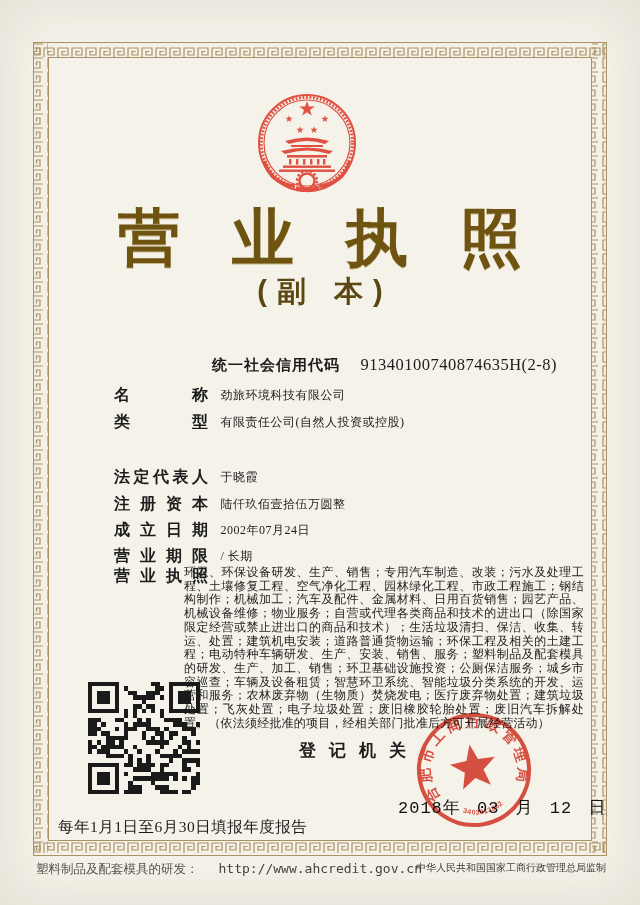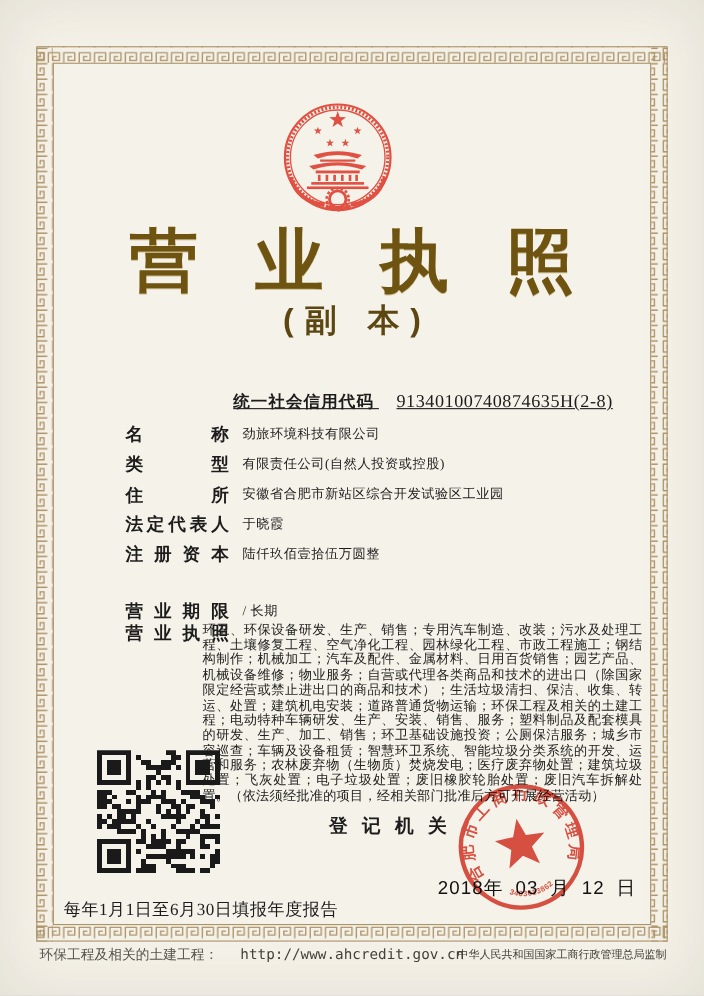--- a/index.html
+++ b/index.html
@@ -28,21 +28,21 @@
     position:absolute;top:202px;left:50%;transform:translateX(calc(-50% + 26px));
     white-space:nowrap;font-size:62px;font-weight:bold;letter-spacing:52px;
     color:var(--gold);text-shadow:0 1px 0 rgba(160,130,50,.5);line-height:1.15;
   }
   .subtitle{
     position:absolute;top:272px;left:50%;transform:translateX(calc(-50% + 5px));
     white-space:nowrap;font-size:29px;font-weight:bold;letter-spacing:10px;
     color:var(--subtitle-brown);
   }
   
-  .credit-row{position:absolute;left:212px;top:355px;white-space:nowrap;text-decoration:underline;}
+  .credit-row{position:absolute;left:212px;top:355px;white-space:nowrap;}
   .credit-label{font-size:15px;font-weight:bold;letter-spacing:1px;}
   .credit-value{font-family:"Liberation Serif",serif;font-size:16.5px;letter-spacing:.5px;margin-left:16px;}
   
   .field-row{position:absolute;left:86px;white-space:nowrap;}
   .f-label{
     display:inline-block;width:94px;font-size:16px;font-weight:bold;
     text-align:justify;text-align-last:justify;vertical-align:top;margin-left:28px;
   }
   .f-value{font-family:"Liberation Serif",serif;font-size:12px;margin-left:8px;letter-spacing:.5px;}
   .row-0{top:385px}.row-1{top:412px}.row-2{top:440px}.row-3{top:467px}
@@ -54,21 +54,21 @@
     text-align:justify;letter-spacing:.2px;color:#222;
   }
   
   .qr{position:absolute;left:88px;top:682px;}
   
   .reg-label{
     position:absolute;left:299px;top:739px;font-size:17px;font-weight:bold;
     letter-spacing:13px;white-space:nowrap;
   }
   .reg-date{
-    position:absolute;left:398px;top:796px;font-family:Liberation Sans, sans-serif;
+    position:absolute;left:398px;top:796px;font-family:Liberation Mono, monospace;
     font-size:17px;letter-spacing:1px;word-spacing:5px;white-space:nowrap;color:#111;
   }
   
   .seal{position:absolute;left:414px;top:710px;opacity:.87;mix-blend-mode:multiply;}
   .seal text{fill:var(--seal-red);font-family:"Liberation Sans",sans-serif;font-weight:bold;}
   
   .annual-note{
     position:absolute;left:58px;top:817px;font-family:"Liberation Serif",serif;
     font-size:15.5px;letter-spacing:.5px;white-space:nowrap;
   }
@@ -152,31 +152,31 @@
   </div>
 
   <div class="field-row row-0">
     <span class="f-label">名称</span>
     <span class="f-value">劲旅环境科技有限公司</span>
   </div>
   <div class="field-row row-1">
     <span class="f-label">类型</span>
     <span class="f-value">有限责任公司(自然人投资或控股)</span>
   </div>
-  <div class="field-row row-2">
-    <span class="f-label">住所</span>
-    <span class="f-value">安徽省合肥市新站区综合开发试验区工业园</span>
-  </div>
   <div class="field-row row-3">
     <span class="f-label">法定代表人</span>
     <span class="f-value">于晓霞</span>
   </div>
   <div class="field-row row-4">
     <span class="f-label">注册资本</span>
     <span class="f-value">陆仟玖佰壹拾伍万圆整</span>
+  </div>
+  <div class="field-row row-5">
+    <span class="f-label">成立日期</span>
+    <span class="f-value">2002年07月24日</span>
   </div>
   <div class="field-row row-6">
     <span class="f-label">营业期限</span>
     <span class="f-value">/ 长期</span>
   </div>
   <div class="scope-label field-row">
     <span class="f-label">营业执照</span>
   </div>
   <div class="scope-text">环卫、环保设备研发、生产、销售；专用汽车制造、改装；污水及处理工程、土壤修复工程、空气净化工程、园林绿化工程、市政工程施工；钢结构制作；机械加工；汽车及配件、金属材料、日用百货销售；园艺产品、机械设备维修；物业服务；自营或代理各类商品和技术的进出口（除国家限定经营或禁止进出口的商品和技术）；生活垃圾清扫、保洁、收集、转运、处置；建筑机电安装；道路普通货物运输；环保工程及相关的土建工程；电动特种车辆研发、生产、安装、销售、服务；塑料制品及配套模具的研发、生产、加工、销售；环卫基础设施投资；公厕保洁服务；城乡市容巡查；车辆及设备租赁；智慧环卫系统、智能垃圾分类系统的开发、运营和服务；农林废弃物（生物质）焚烧发电；医疗废弃物处置；建筑垃圾处置；飞灰处置；电子垃圾处置；废旧橡胶轮胎处置；废旧汽车拆解处置。（依法须经批准的项目，经相关部门批准后方可开展经营活动）</div>
 
@@ -498,17 +498,17 @@
       </text>
       <text font-size="7" letter-spacing="1.2">
         <textPath href="#serialArc" startOffset="2" textLength="44" lengthAdjust="spacing">3403013862</textPath>
       </text>
     </g>
   </svg>
 
   <div class="annual-note">每年1月1日至6月30日填报年度报告</div>
 
   <div class="footer-left">
-    <span class="footer-site-label">环保工程及相关的土建工程：</span><span class="footer-site-url">http://www.ahcredit.gov.cn</span>
+    <span class="footer-site-label">塑料制品及配套模具的研发：</span><span class="footer-site-url">http://www.ahcredit.gov.cn</span>
   </div>
   <div class="footer-right">中华人民共和国国家工商行政管理总局监制</div>
 
 </div>
 
 </body></html>

